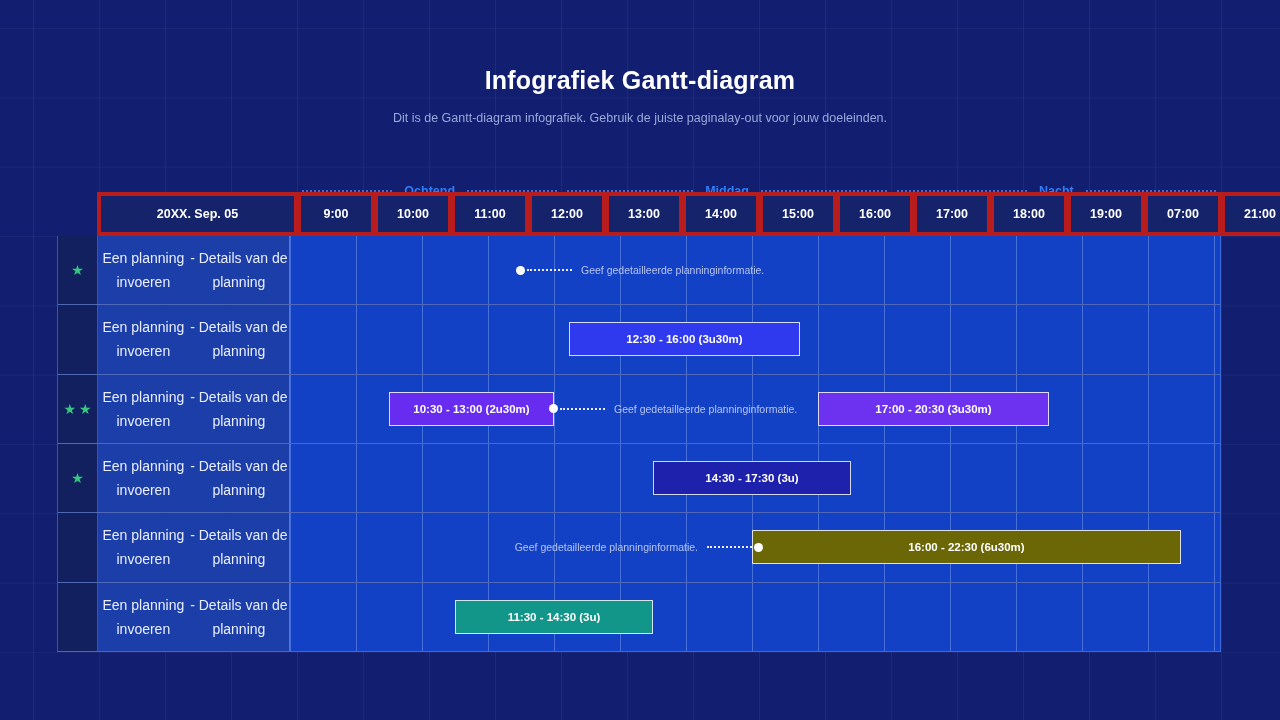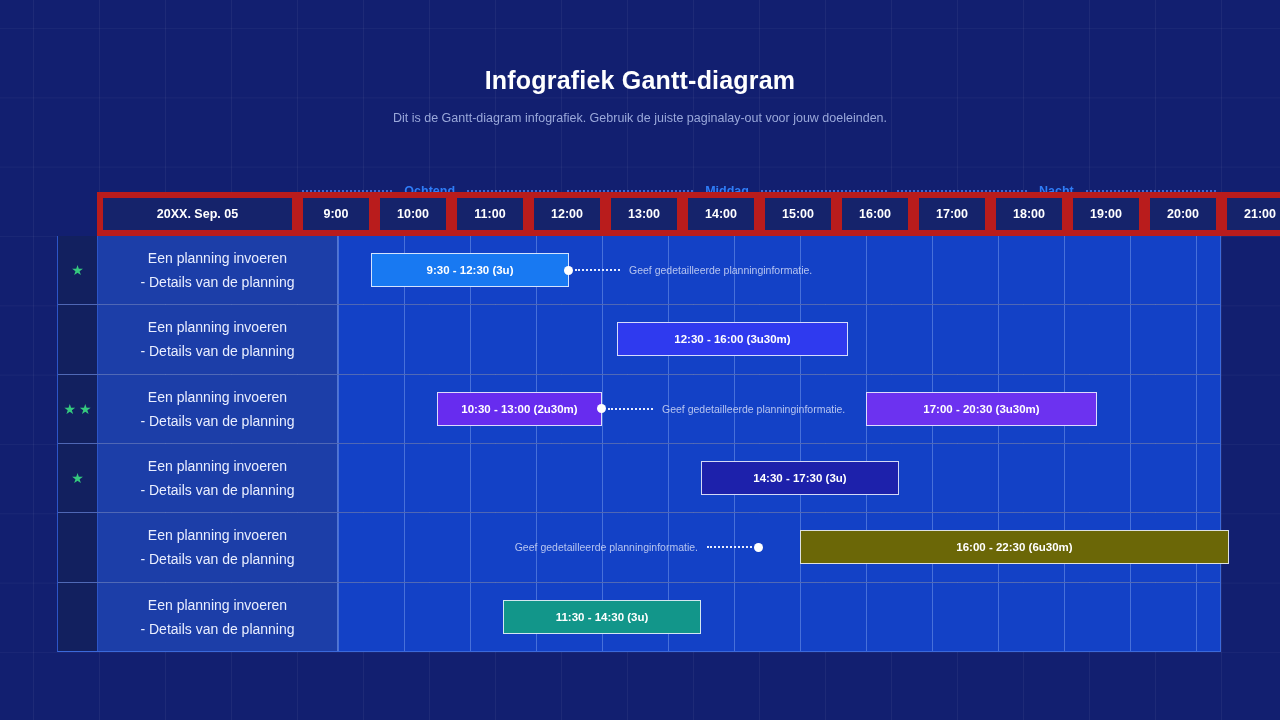--- a/index.html
+++ b/index.html
@@ -25,42 +25,42 @@
   
   .phase-row { position:absolute; left:297px; top:165px; width:924px; height:18px; display:flex; z-index:2; }
   .phase-seg { display:flex; align-items:center; padding:0 5px; min-width:0;margin-top:26px; }
   .phase-dot { flex:1; height:0; border-top:2px dotted #3e6ad3; }
   .phase-label { color:#2f7df8; font-weight:bold; font-size:12.5px; white-space:nowrap; margin:0 12px; }
 
   
   .gantt { position:absolute; left:57px; top:192px; z-index:2; }
   .g-header { display:flex; height:44px; margin-left:40px; }
   .hcell {
-    background:#15236b; border:6px solid #b91c1c; margin-left:-1px;
+    background:#15236b; border:4px solid #b91c1c; margin-left:-1px;
     display:flex; align-items:center; justify-content:center;
     color:#ffffff; font-weight:bold; font-size:12.5px;
   }
   .hcell:first-child { margin-left:0; }
   .hcell.date { width:201px; }
   .hcell.time { width:78px; }
 
   .g-body {
     width:1164px; height:416px; display:flex; flex-direction:column;
     border-left:1px solid #2c55c8; border-right:1px solid #3b69da; border-bottom:1px solid #3b69da;
   }
   .grow { flex:1; display:flex; border-bottom:1px solid rgba(140,176,250,0.5); min-height:0; }
   .grow:last-child { border-bottom:none; }
   .star-cell {
     width:40px; background:#12205f; border-right:1px solid #2c55c8;
     display:flex; align-items:center; justify-content:center; gap:3px;
     color:#35c97e; font-size:14px;
   }
   .label-cell {
-    width:240px; background:#1c3ea8; border-right:1px solid rgba(150,185,255,0.45);
-    display:flex; flex-direction:column; align-items:center; justify-content:center;
+    width:192px; background:#1c3ea8; border-right:1px solid rgba(150,185,255,0.45);
+    display:flex; flex-direction:row; align-items:center; justify-content:center;
     color:#e9eeff; font-size:14px; line-height:24px; text-align:center;
   }
   .track {
     flex:1; position:relative; background:#1341c6;
     background-image:repeating-linear-gradient(to right, rgba(170,200,255,0.35) 0 1px, transparent 1px 66px);
   }
   .bar {
     position:absolute; top:50%; transform:translateY(-50%); height:34px;
     border:1px solid rgba(238,243,255,0.88);
     display:flex; align-items:center; justify-content:center;
@@ -106,35 +106,34 @@
         <div class="hcell time">10:00</div>
         <div class="hcell time">11:00</div>
         <div class="hcell time">12:00</div>
         <div class="hcell time">13:00</div>
         <div class="hcell time">14:00</div>
         <div class="hcell time">15:00</div>
         <div class="hcell time">16:00</div>
         <div class="hcell time">17:00</div>
         <div class="hcell time">18:00</div>
         <div class="hcell time">19:00</div>
-        <div class="hcell time">20:00</div>
+        <div class="hcell time">07:00</div>
         <div class="hcell time">21:00</div>
         <div class="hcell time">22:00</div>
       </div>
     <div class="g-body" id="g-body">
         <div class="grow">
           <div class="star-cell">
             <span class="star">★</span>
           </div>
           <div class="label-cell">
             <div class="lbl-line">Een planning invoeren</div>
             <div class="lbl-line">- Details van de planning</div>
           </div>
           <div class="track">
-            <div class="bar" style="left: 33px; width: 198px; background: rgb(24, 121, 242);">9:30 - 12:30 (3u)</div>
             <div class="anno" style="left: 226px;">
               <span class="a-dot"></span>
               <span class="a-conn"></span>
               <span class="a-txt">Geef gedetailleerde planninginformatie.</span>
             </div>
           </div>
         </div>
         <div class="grow">
           <div class="star-cell"></div>
           <div class="label-cell">

